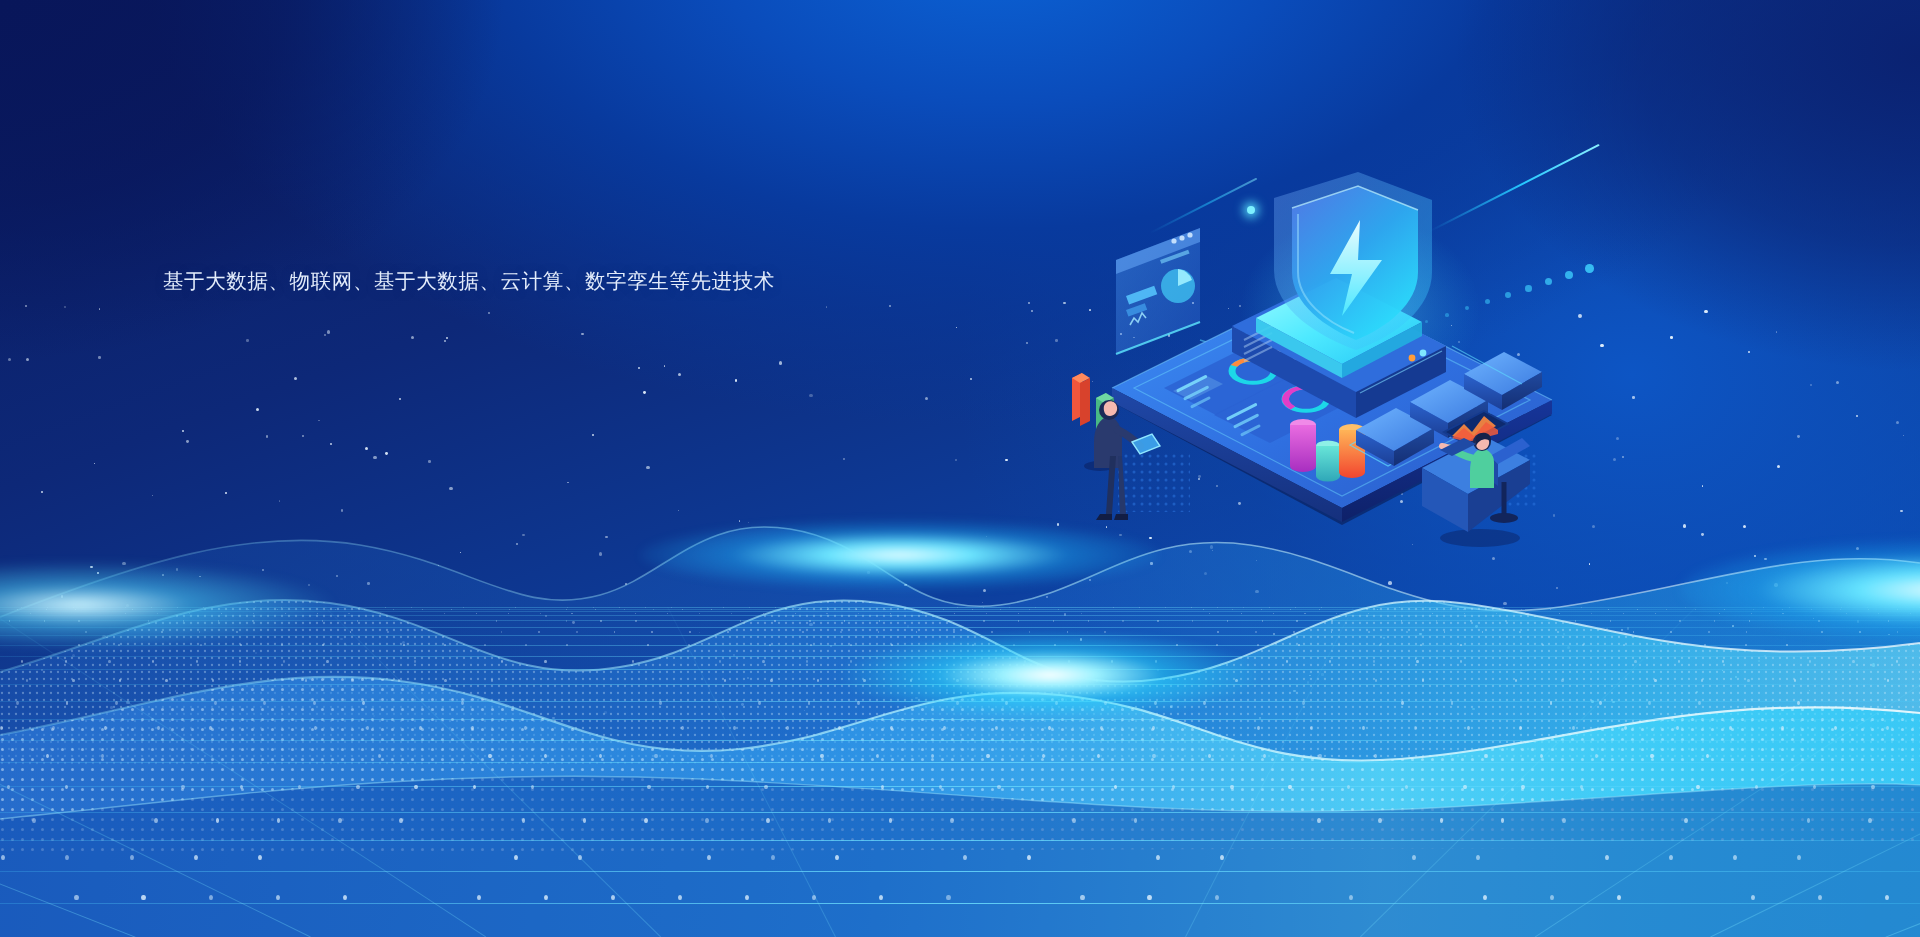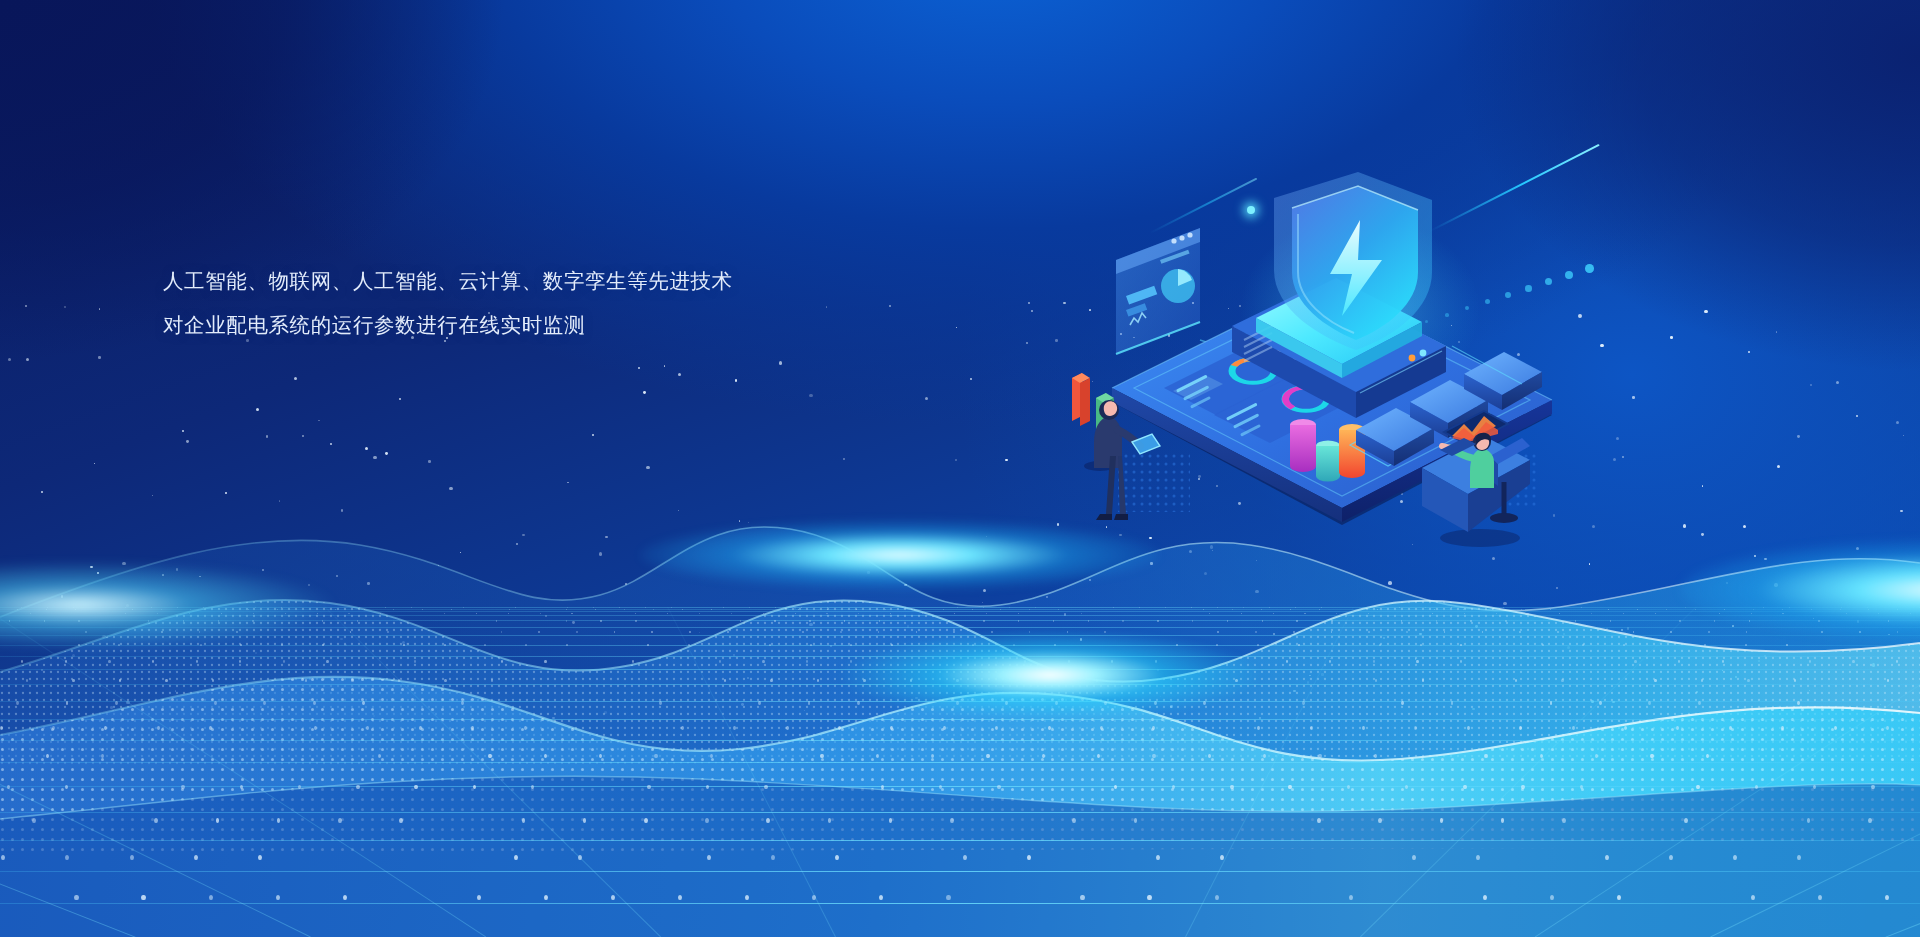--- a/index.html
+++ b/index.html
@@ -978,22 +978,21 @@
       <i style="left:1885.1px;top:287.5px;width:4.4px;height:5.9px;opacity:0.75;"></i>
     </div>
 
   <div class="glow-core glow-b"></div>
   <div class="glow-core glow-a"></div>
   <div class="glow-core glow-edge-l"></div>
   <div class="glow-core glow-edge-r"></div>
 
   <div class="textblock">
     <div class="subtitle">
-      <p>人工智能、物联网、人工智能、云计算、数字孪生等先进技术</p>
-      <p>对企业配电系统的运行参数进行在线实时监测</p>
+      <p>基于大数据、物联网、基于大数据、云计算、数字孪生等先进技术</p>
     </div>
   </div>
 
   <div class="illus">
     <svg viewBox="0 0 540 430" aria-hidden="true">
       <defs>
         <linearGradient id="topFace" x1="0" y1="0" x2="1" y2="1">
           <stop offset="0%" stop-color="#3d8ef5"></stop>
           <stop offset="55%" stop-color="#2f6fe0"></stop>
           <stop offset="100%" stop-color="#2a5cc8"></stop>

